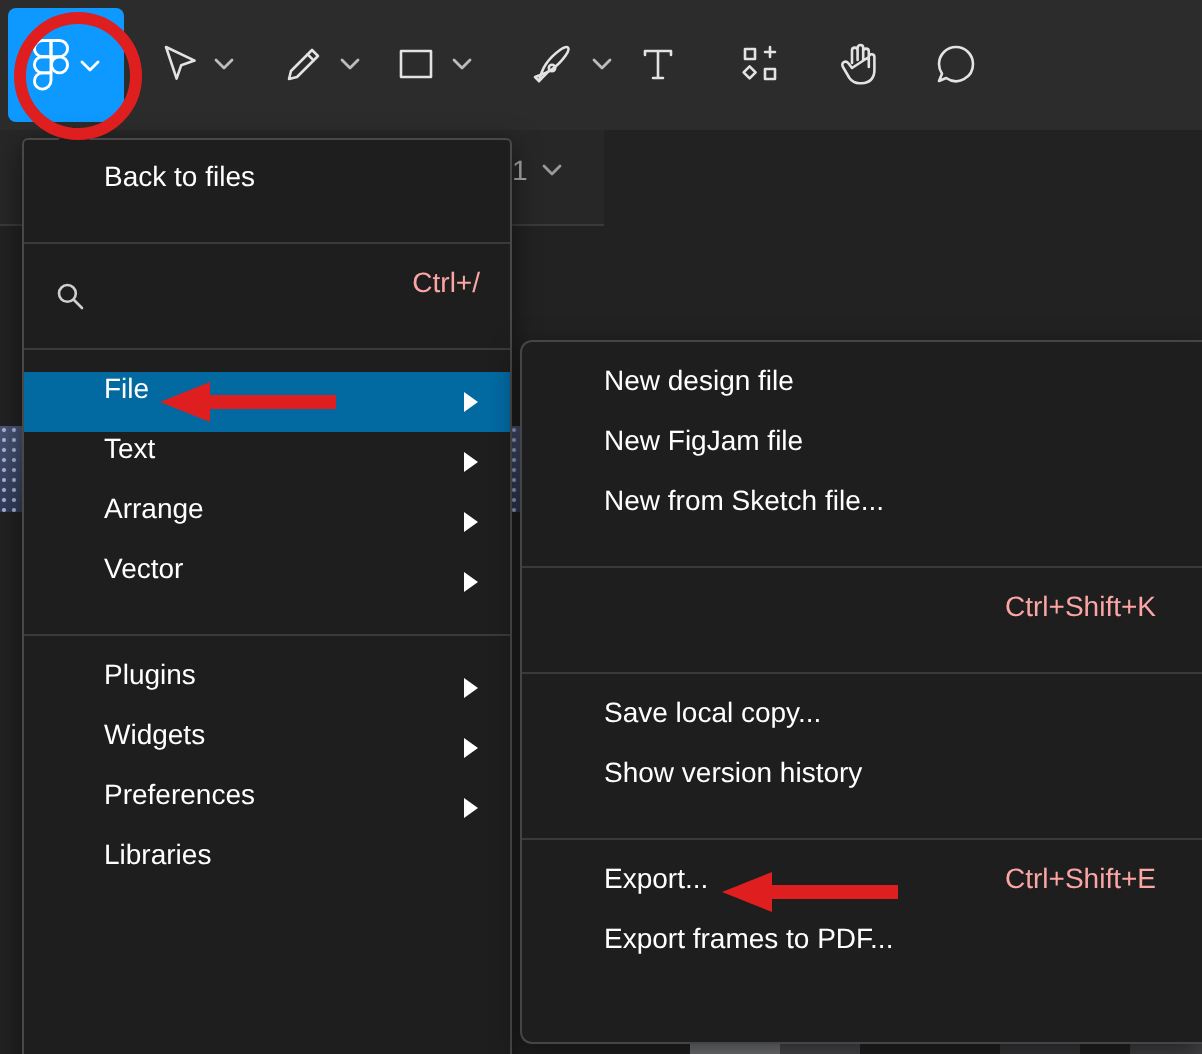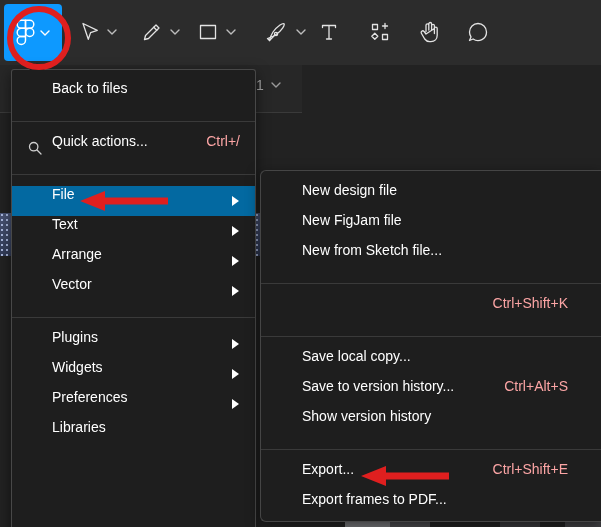--- a/index.html
+++ b/index.html
@@ -34,21 +34,21 @@
   
   .menu{position:absolute;background:#1e1e1e;z-index:5;box-shadow:0 4px 14px rgba(0,0,0,.5);}
   .main-menu{left:11px;top:69px;width:245px;height:470px;border:1px solid #484848;border-bottom:none;
     border-radius:3px 3px 0 0;padding-top:10px;box-sizing:border-box;}
   .main-menu .notch{position:absolute;top:-7px;left:17px;width:0;height:0;
     border-left:8px solid transparent;border-right:8px solid transparent;border-bottom:7px solid #1e1e1e;}
   .sub-menu{left:260px;top:170px;width:341px;height:352px;border:1px solid #454545;border-right:none;
     border-radius:6px 0 0 6px;padding-top:11px;box-sizing:border-box;}
   .mi{position:relative;height:30px;display:flex;align-items:flex-start;
     color:#ffffff;font-size:14px;padding:0 15px 0 40px;cursor:default;white-space:nowrap;}
-  .sub-menu .mi{padding:0 33px 0 41px;}
+  .sub-menu .mi{padding:0 23px 0 41px;}
   .mi .shortcut{margin-left:auto;color:#fca5a5;}
   .mi.hl{background:#0369a1;}
   .sep{height:1px;background:#3a3a3a;margin:11px 0;}
   .caret-right{position:absolute;right:16px;top:50%;margin-top:-5px;width:0;height:0;
     border-top:5px solid transparent;border-bottom:5px solid transparent;border-left:7px solid #ffffff;}
   .search-ic{position:absolute;left:15px;top:7px;}
   
   .red-circle{position:absolute;left:7px;top:6px;width:52px;height:52px;border-radius:50%;
     border:6px solid #df1f1f;z-index:7;pointer-events:none;}
   .arrow-annot{position:absolute;top:50%;margin-top:-11px;z-index:7;pointer-events:none;}
@@ -180,21 +180,20 @@
     </div>
     <div class="sep"></div>
 
     <div class="mi">
       <svg class="search-ic" width="16" height="16" viewBox="0 0 16 16">
         <g style="stroke:#cfcfcf;fill:none;stroke-width:1.3;stroke-linecap:round">
           <circle cx="6.7" cy="6.7" r="4.2"></circle>
             <path d="M10 10l4 4"></path>
         </g>
       </svg>
-      <span>Quick actions...</span>
       <span class="shortcut">Ctrl+/</span>
     </div>
     <div class="sep"></div>
 
     <div class="mi hl">
       <span>File</span>
       <span class="caret-right"></span>
       <svg class="arrow-annot arrow-file" width="88" height="22" viewBox="0 0 88 22">
         <polygon points="0,11 25,1 25,21" fill="#df1f1f"></polygon>
         <rect x="23" y="7.5" width="65" height="7" fill="#df1f1f"></rect>
@@ -243,24 +242,20 @@
     </div>
     <div class="sep"></div>
 
     <div class="mi">
       <span class="shortcut">Ctrl+Shift+K</span>
     </div>
     <div class="sep"></div>
 
     <div class="mi">
       <span>Save local copy...</span>
-    </div>
-    <div class="mi">
-      <span>Save to version history...</span>
-      <span class="shortcut">Ctrl+Alt+S</span>
     </div>
     <div class="mi">
       <span>Show version history</span>
     </div>
     <div class="sep"></div>
 
     <div class="mi">
       <span>Export...</span>
       <span class="shortcut">Ctrl+Shift+E</span>
       <svg class="arrow-annot arrow-export" width="88" height="22" viewBox="0 0 88 22">

